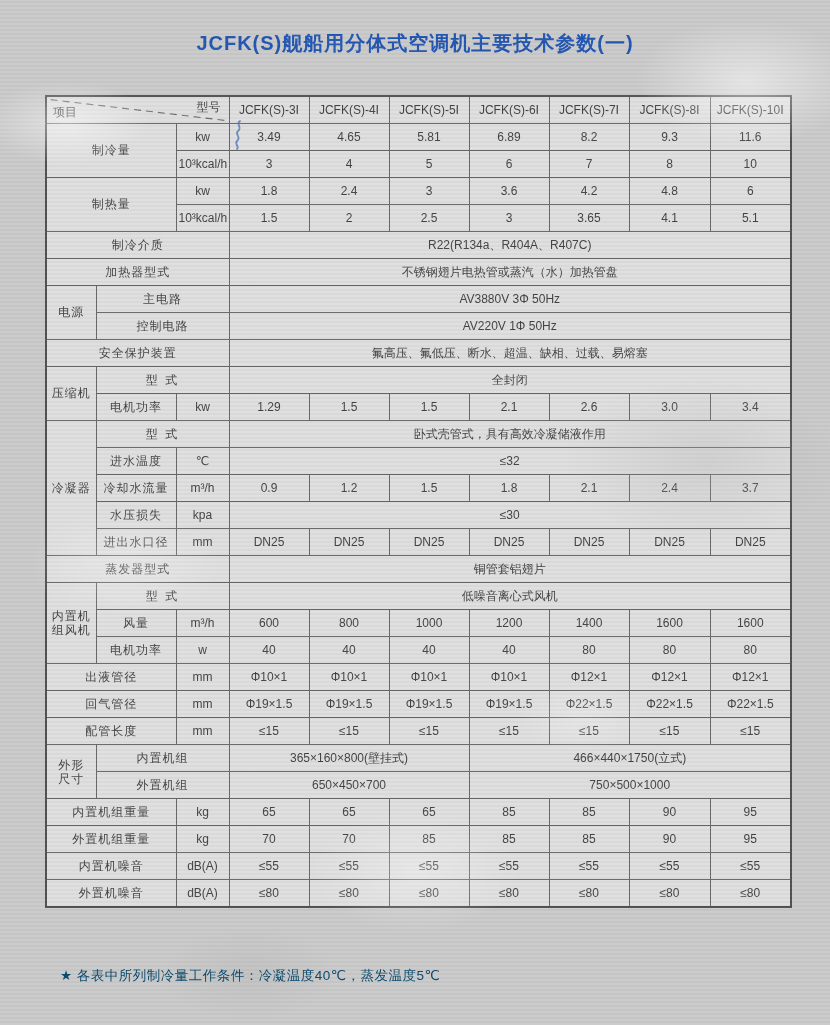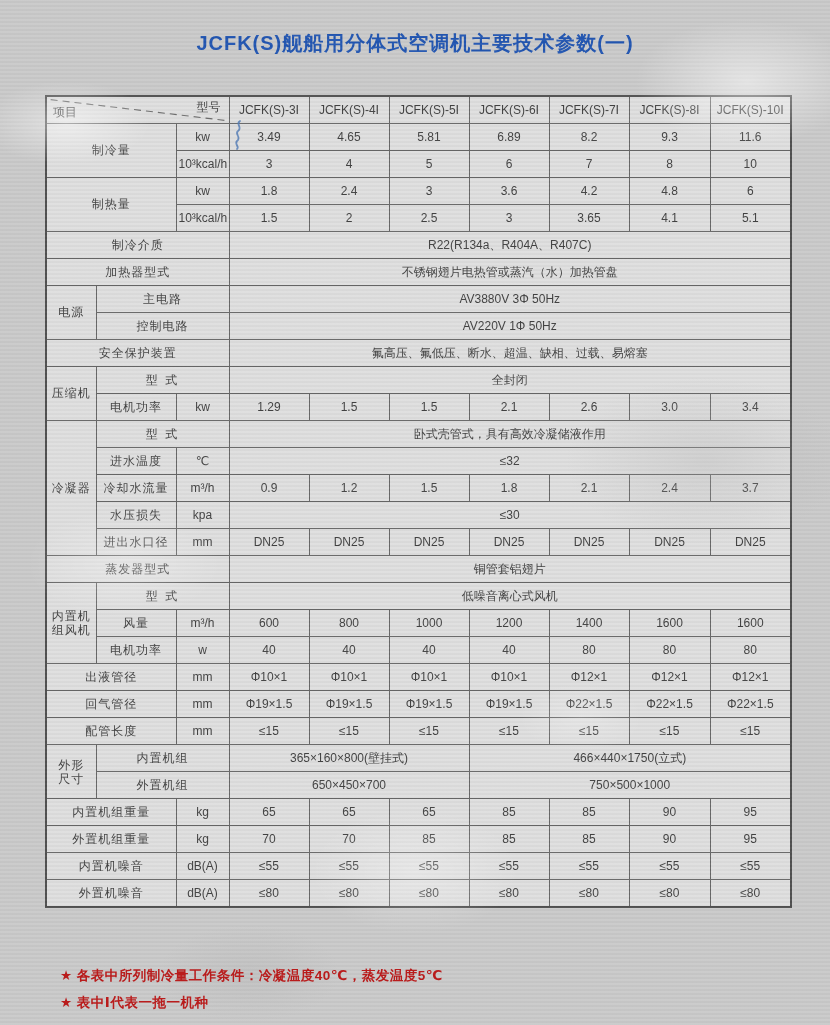--- a/index.html
+++ b/index.html
@@ -42,21 +42,21 @@
   td.model{font-size:11px;letter-spacing:0;padding:0 1px;}
   td.grp{letter-spacing:1px;}
   td.grp .two-line{line-height:14px;display:block;}
   td.wide{letter-spacing:2px;}
   
   td.corner{position:relative;padding:0;}
   td.corner .diag{position:absolute;inset:0;width:100%;height:100%;}
   td.corner .corner-item{position:absolute;left:6px;bottom:2px;font-size:12px;color:#3e3e3e;}
   td.corner .corner-model{position:absolute;right:8px;top:2px;font-size:12px;color:#3e3e3e;}
   .footnotes{position:absolute;left:60px;top:962px;z-index:6;}
-  .footnote{font-size:13.5px;font-weight:bold;color:#b91c1c;line-height:27px;letter-spacing:.5px;}
+  .footnote{font-size:13.5px;font-weight:normal;color:#0c4a6e;line-height:27px;letter-spacing:.5px;}
   .hand-mark{position:absolute;left:231px;top:119px;z-index:4;opacity:.8;}
 </style>
 </head>
 <body>
 
 <div class="page-title">JCFK(S)舰船用分体式空调机主要技术参数(一)</div>
 
 <div class="tbl-wrap">
 <table class="t">
 <colgroup>
@@ -349,14 +349,13 @@
 </tbody>
 </table>
 </div>
 
 <svg class="hand-mark" width="16" height="32" viewBox="0 0 16 32">
   <path d="M9,2 C4,5 12,8 7,12 C3,15 11,18 6,22 C3,25 9,28 6,30" fill="none" stroke="#4a76b4" stroke-width="1.8" stroke-linecap="round"></path>
 </svg>
 
 <div class="footnotes">
   <div class="footnote">★ 各表中所列制冷量工作条件：冷凝温度40℃，蒸发温度5℃</div>
-  <div class="footnote">★ 表中Ⅰ代表一拖一机种</div>
 </div>
 
 </body></html>

